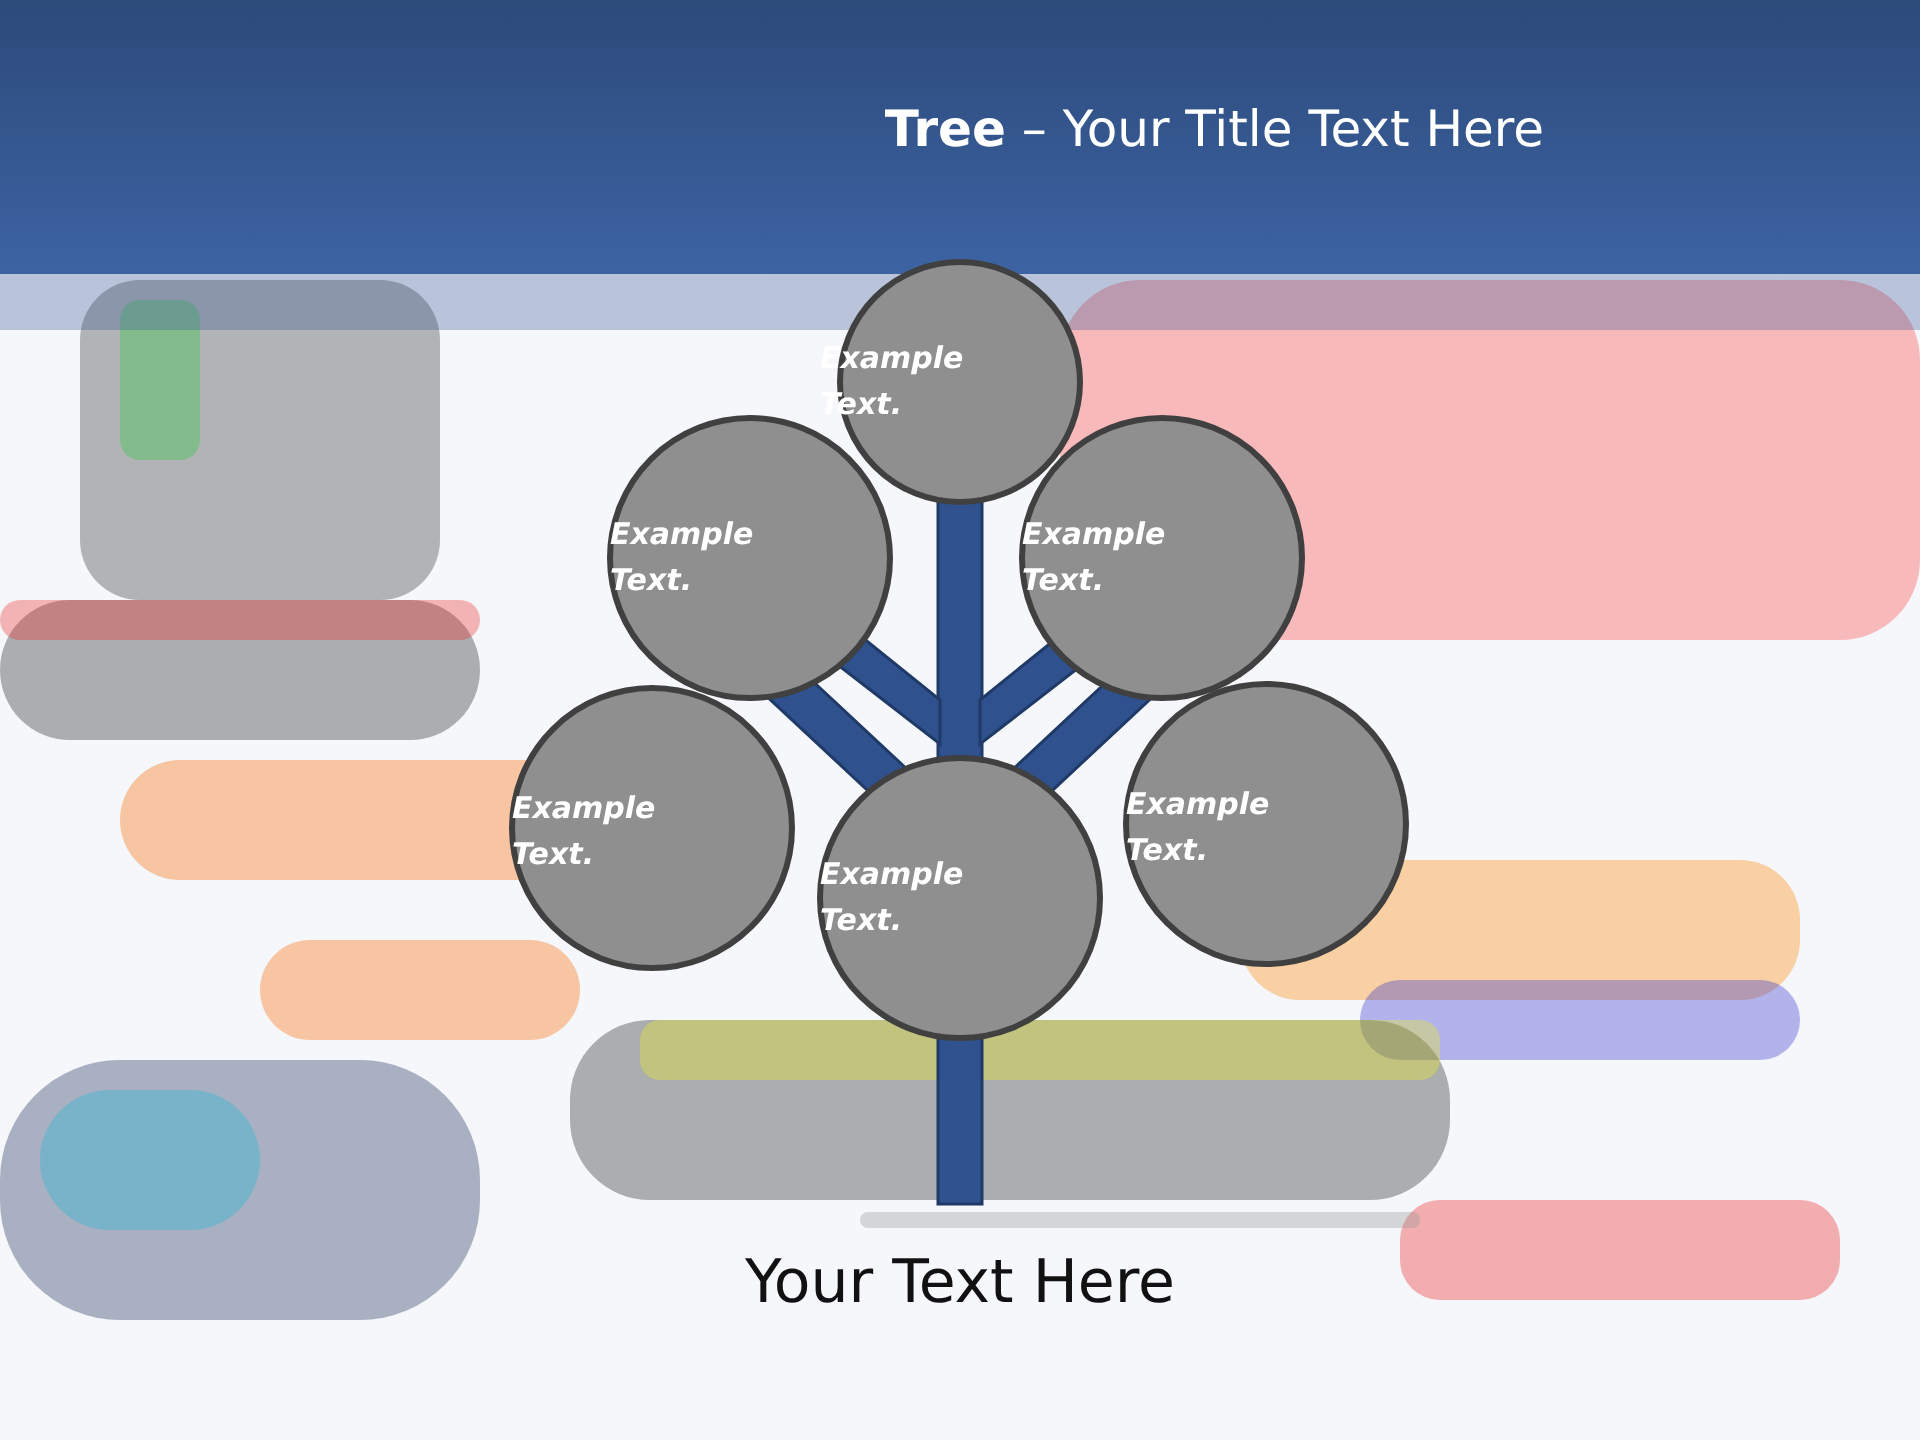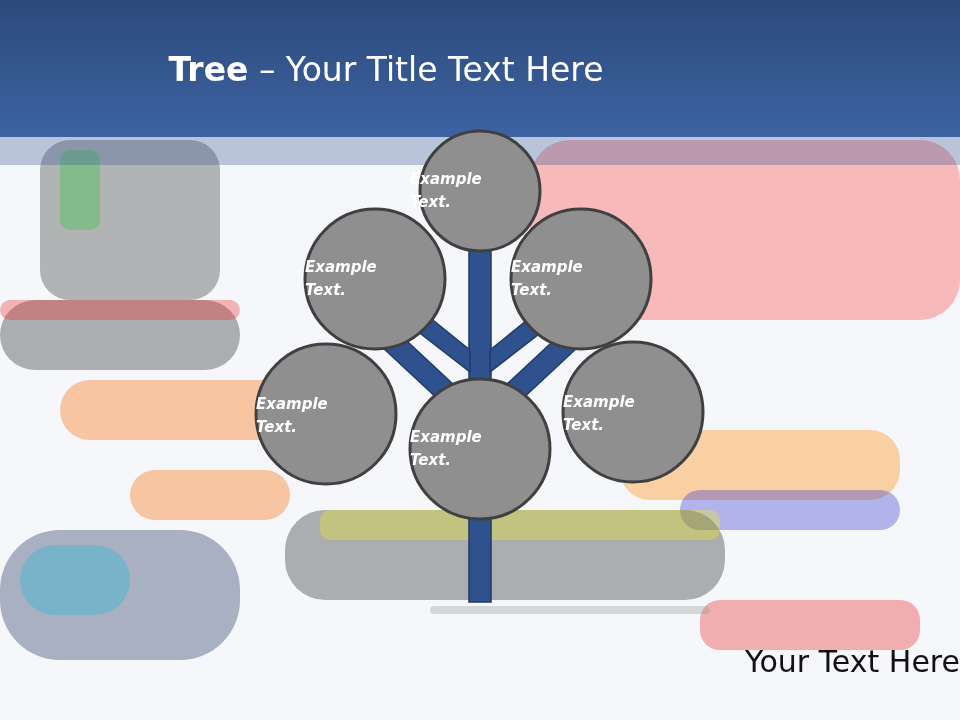--- a/index.html
+++ b/index.html
@@ -2,25 +2,25 @@
 <html><head>
 <meta charset="utf-8">
 <style>
   html, body { margin:0; padding:0; }
   body { width:960px; height:720px; overflow:hidden; position:relative; background:#f5f7fb; font-family:"DejaVu Sans", sans-serif; }
   .bg { position:absolute; inset:0; overflow:hidden; }
   .blob { position:absolute; opacity:0.35; }
   .header { position:absolute; left:0; top:0; width:960px; height:137px;
     background:linear-gradient(#2c4a7a, #3d63a3); }
   .header-band { position:absolute; left:0; top:137px; width:960px; height:28px; background:rgba(60,90,150,0.32); }
-  .title { position:absolute; left:0; top:50px; width:772px; text-align:center; color:#fff; font-size:33px; }
+  .title { position:absolute; left:0; top:50px; width:772px; text-align:right; color:#fff; font-size:25px; }
   .title b { font-weight:bold; }
   svg.tree { position:absolute; left:0; top:0; }
   .node-text { position:absolute; width:140px; text-align:left; color:#fff; font-style:italic; font-weight:bold; font-size:15px; line-height:23px; font-family:"DejaVu Sans", sans-serif; }
-  .caption { position:absolute; left:0; top:644px; width:960px; text-align:right; font-size:30px; color:#111; font-family:"DejaVu Sans", sans-serif; }
+  .caption { position:absolute; left:0; top:624px; width:960px; text-align:center; font-size:30px; color:#111; font-family:"DejaVu Sans", sans-serif; }
 </style>
 </head>
 <body>
 
 <div class="bg">
   <div class="blob" style="left:40px;top:140px;width:180px;height:160px;background:#333;border-radius:30px;"></div>
   <div class="blob" style="left:60px;top:150px;width:40px;height:80px;background:#2ecc40;border-radius:10px;"></div>
   <div class="blob" style="left:0;top:300px;width:240px;height:70px;background:#222;border-radius:35px;"></div>
   <div class="blob" style="left:0;top:300px;width:240px;height:20px;background:#e33;border-radius:10px;"></div>
   <div class="blob" style="left:530px;top:140px;width:430px;height:180px;background:#f44;border-radius:40px;"></div>

